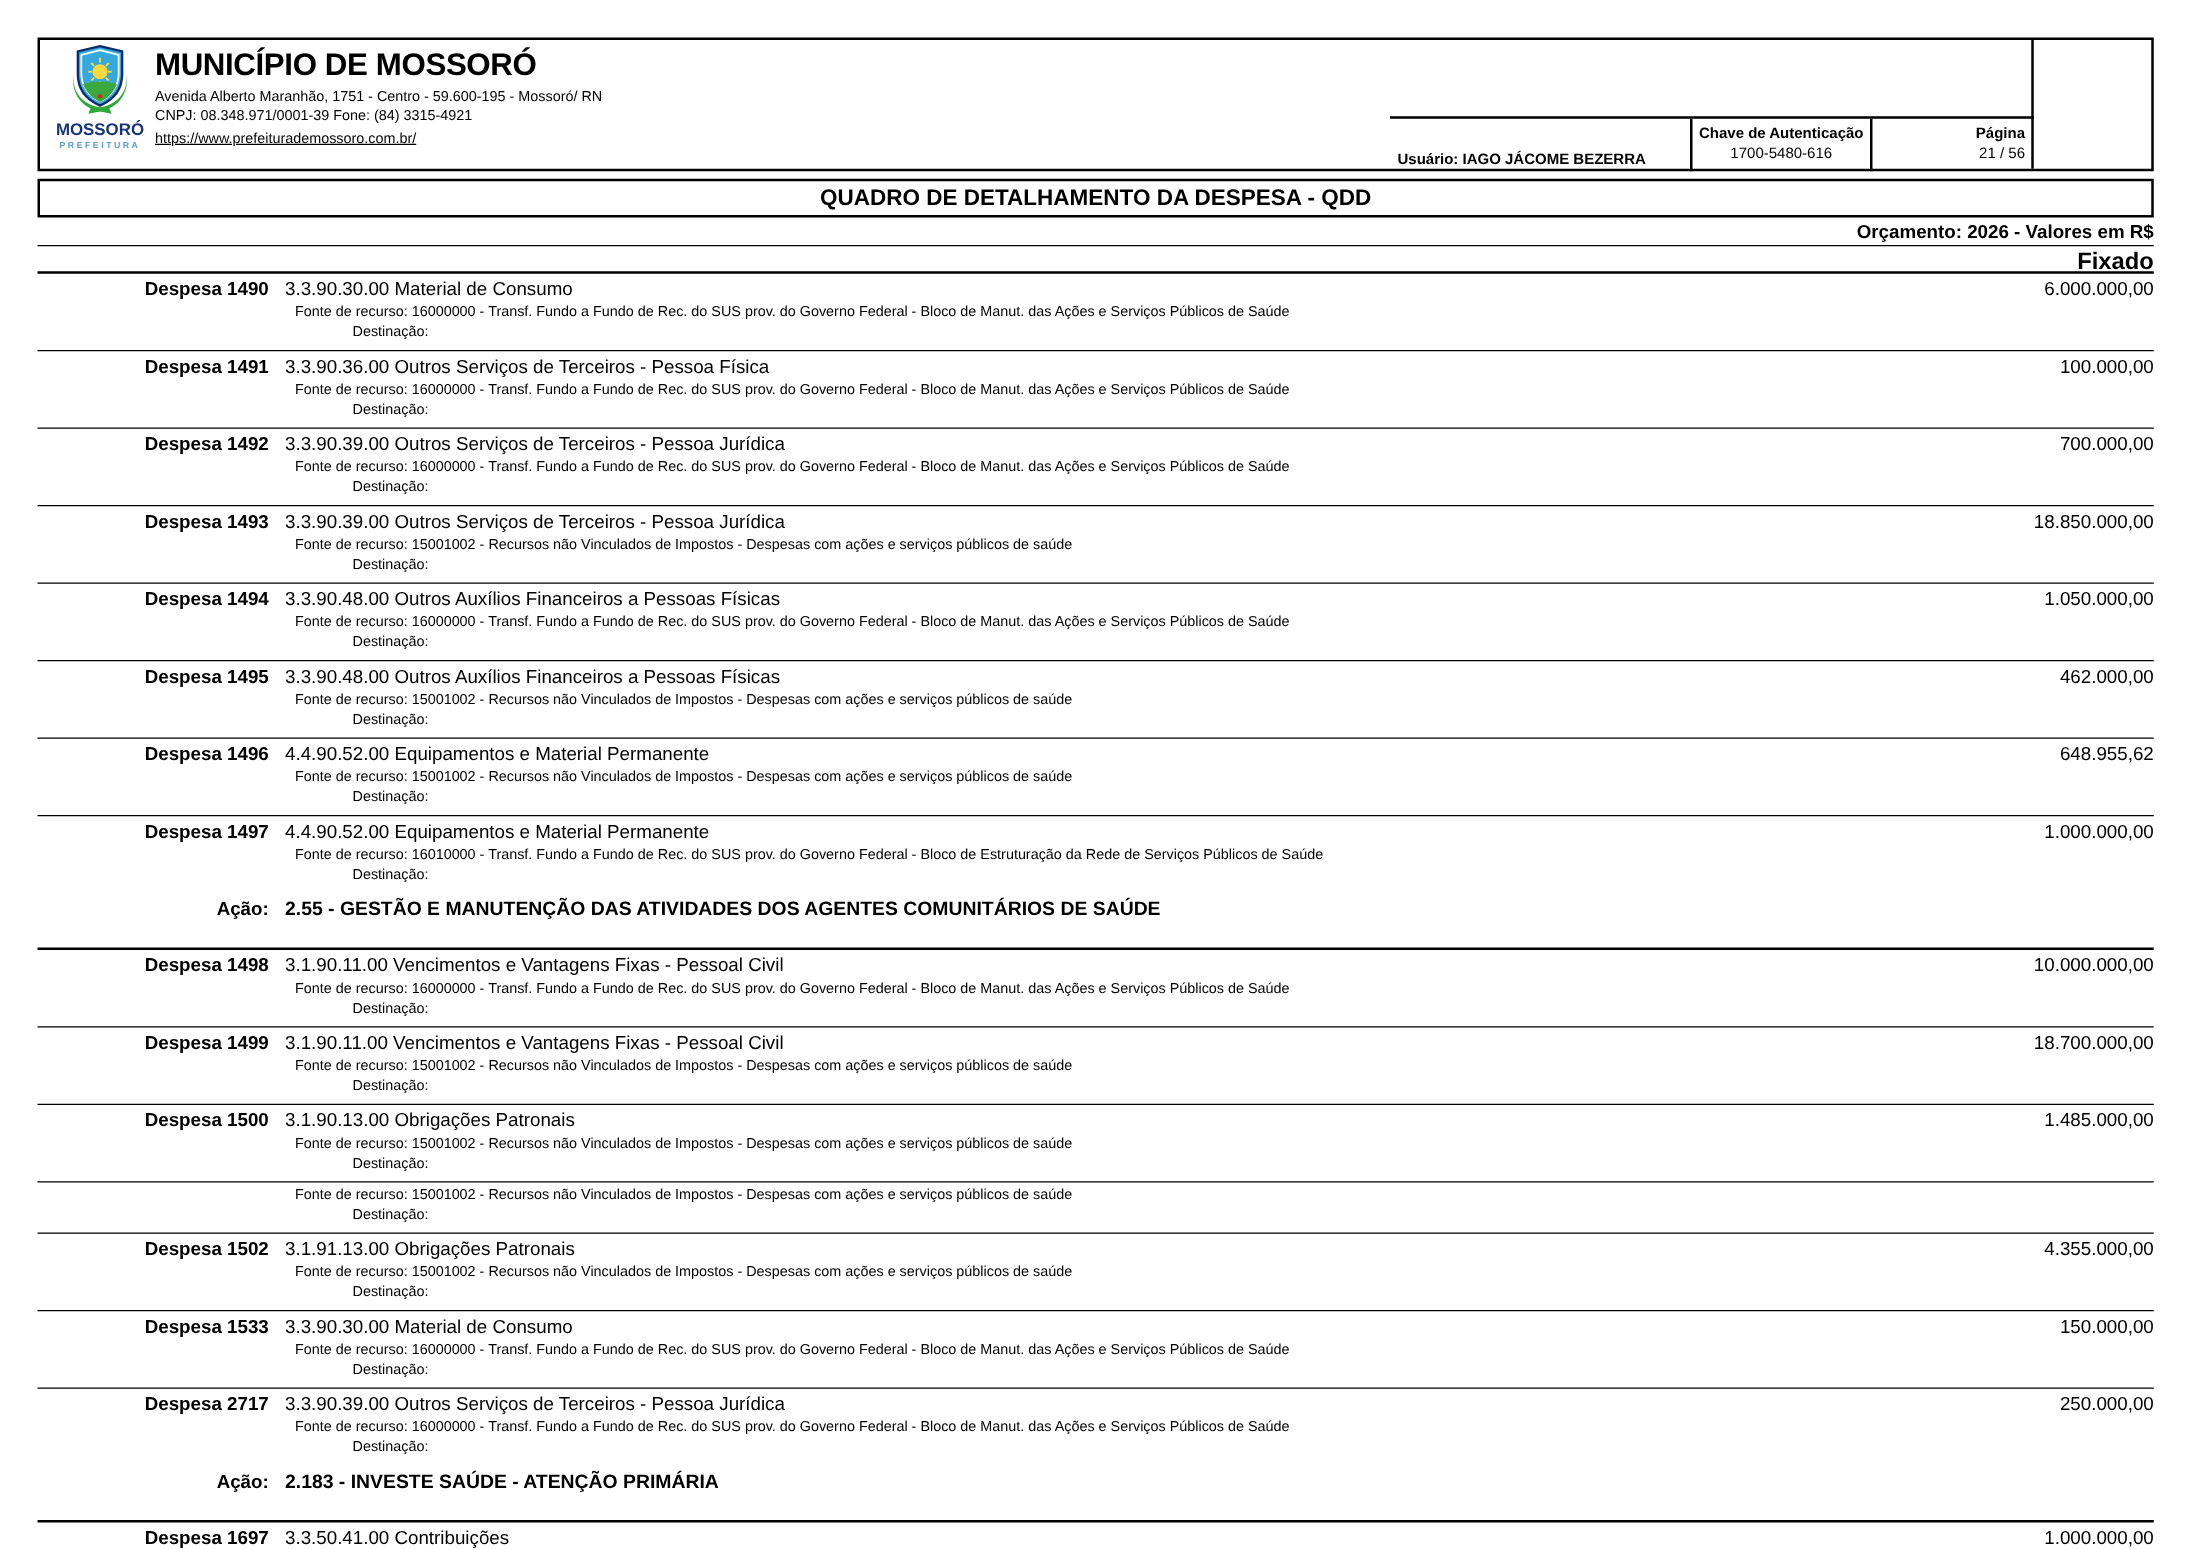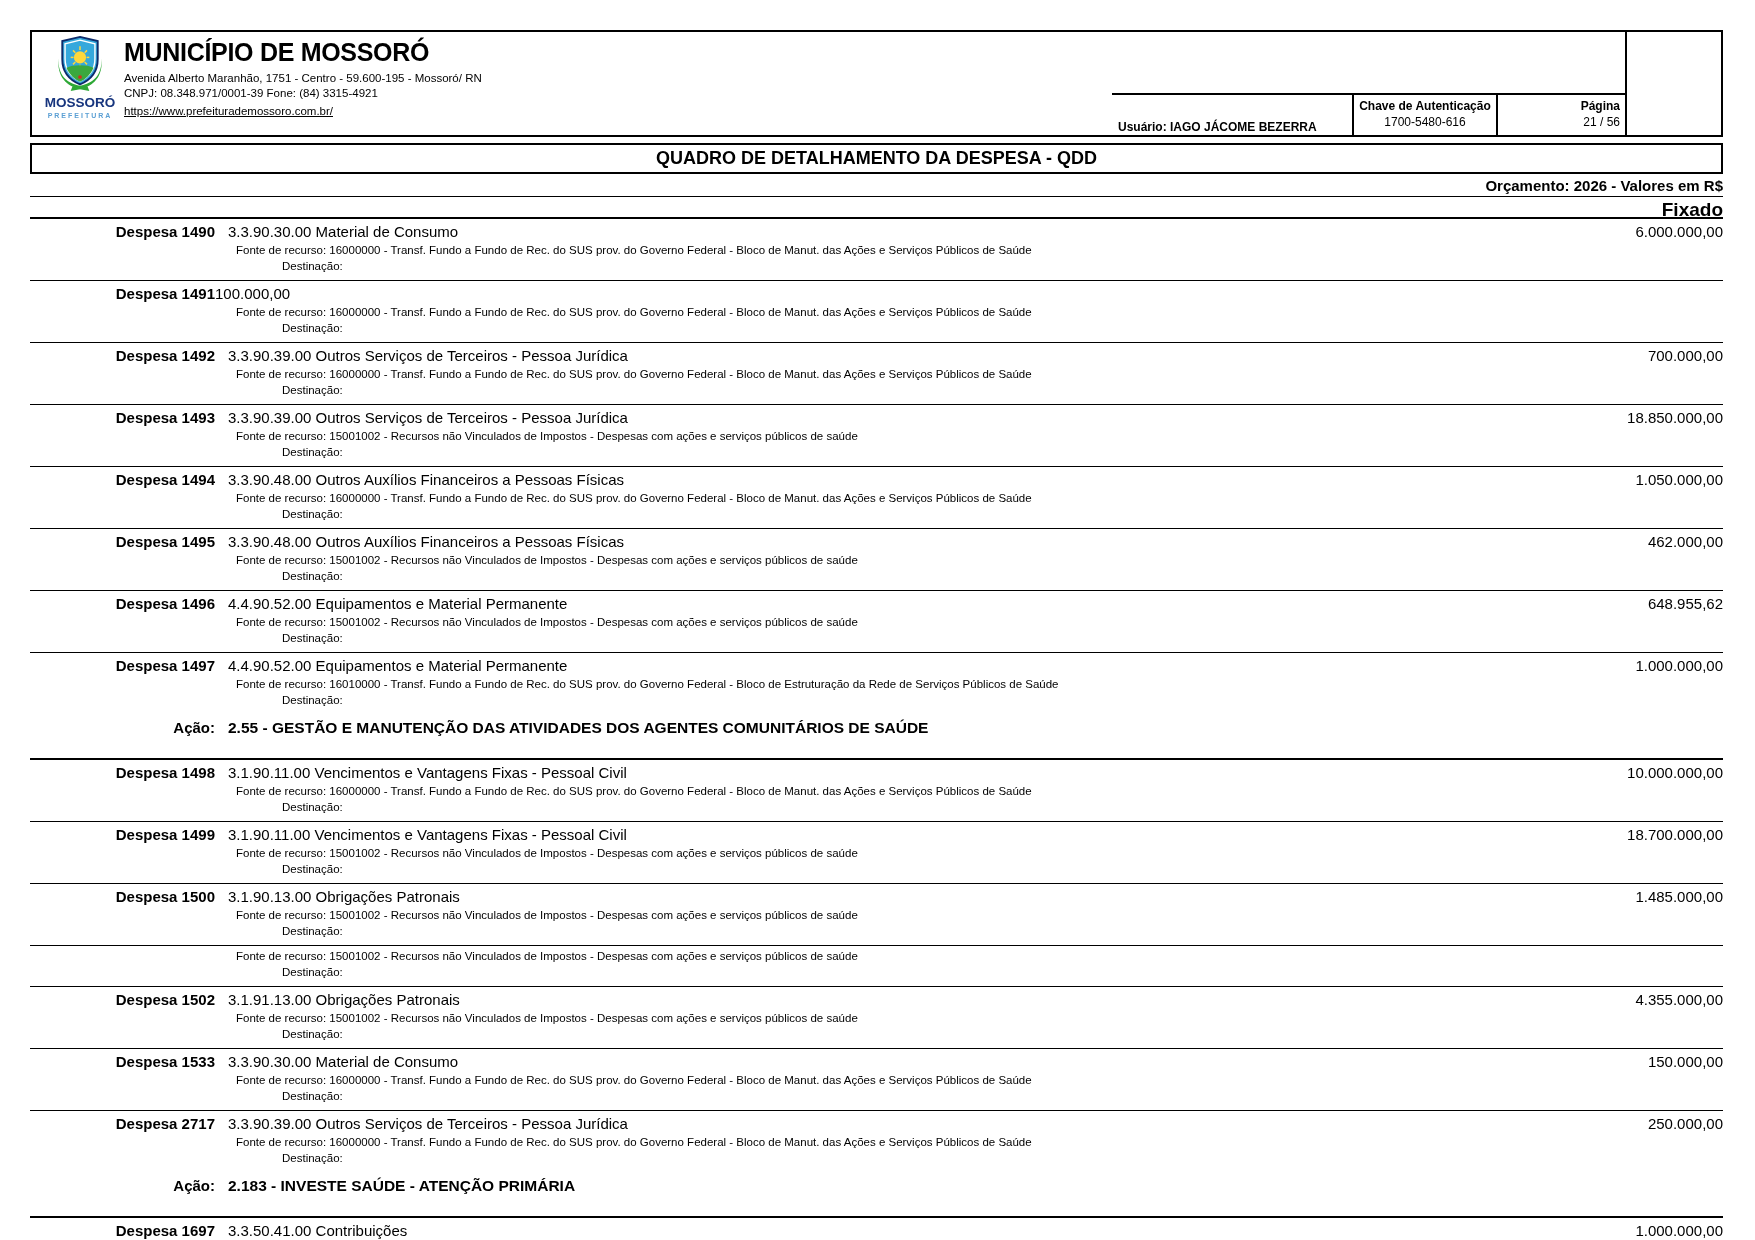--- a/index.html
+++ b/index.html
@@ -156,20 +156,21 @@
           <div class="label">Despesa 1490</div>
           <div class="desc">3.3.90.30.00 Material de Consumo</div>
           <div class="value">6.000.000,00</div>
         </div>
         <div class="fonte">Fonte de recurso: 16000000 - Transf. Fundo a Fundo de Rec. do SUS prov. do Governo Federal - Bloco de Manut. das Ações e Serviços Públicos de Saúde</div>
         <div class="dest">Destinação:</div>
       </div>
       <div class="row sep">
         <div class="line1">
           <div class="label">Despesa 1491</div>
+          <div class="desc">3.3.90.36.00 Outros Serviços de Terceiros - Pessoa Física</div>
           <div class="value">100.000,00</div>
         </div>
         <div class="fonte">Fonte de recurso: 16000000 - Transf. Fundo a Fundo de Rec. do SUS prov. do Governo Federal - Bloco de Manut. das Ações e Serviços Públicos de Saúde</div>
         <div class="dest">Destinação:</div>
       </div>
       <div class="row sep">
         <div class="line1">
           <div class="label">Despesa 1492</div>
           <div class="desc">3.3.90.39.00 Outros Serviços de Terceiros - Pessoa Jurídica</div>
           <div class="value">700.000,00</div>

